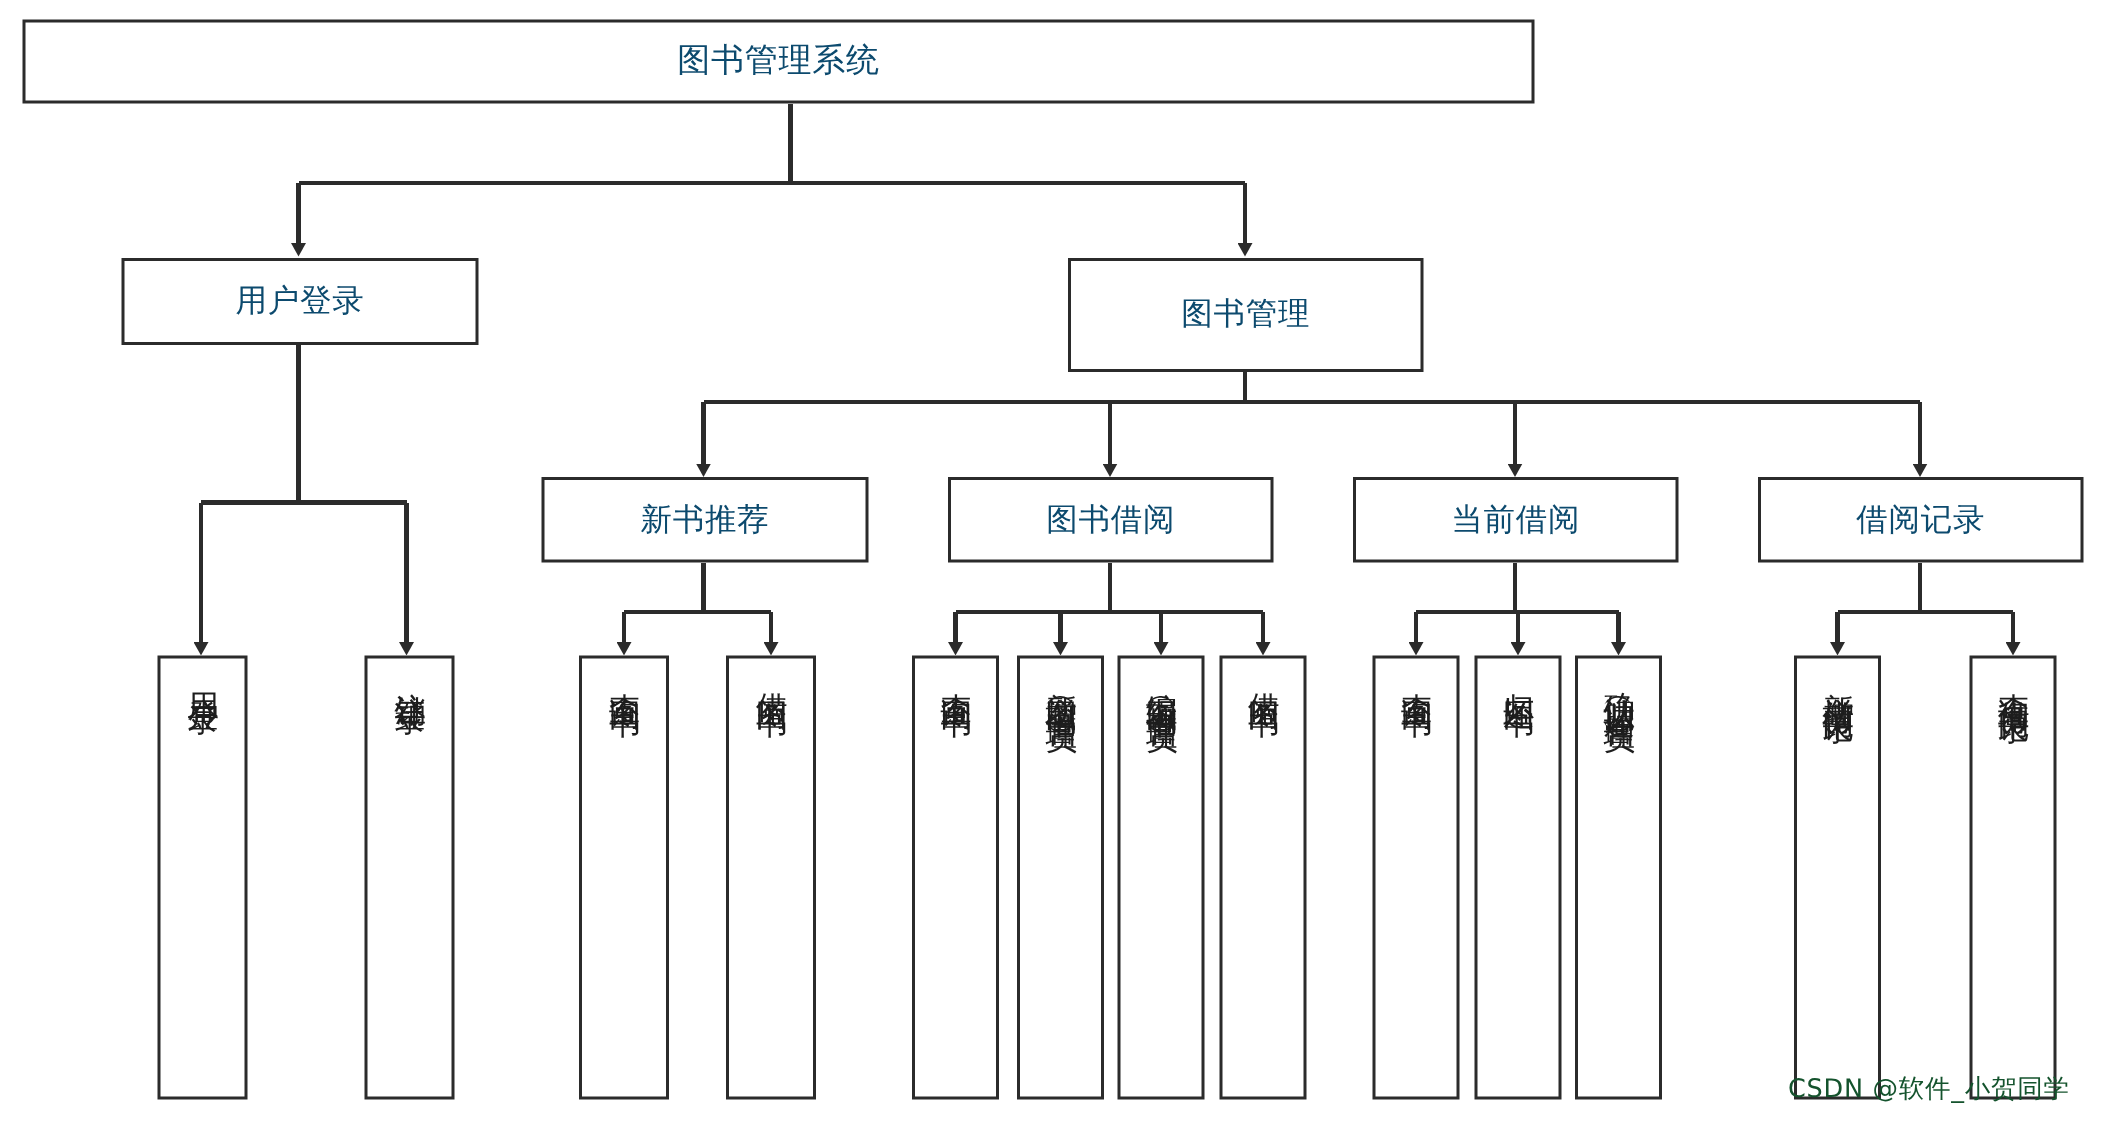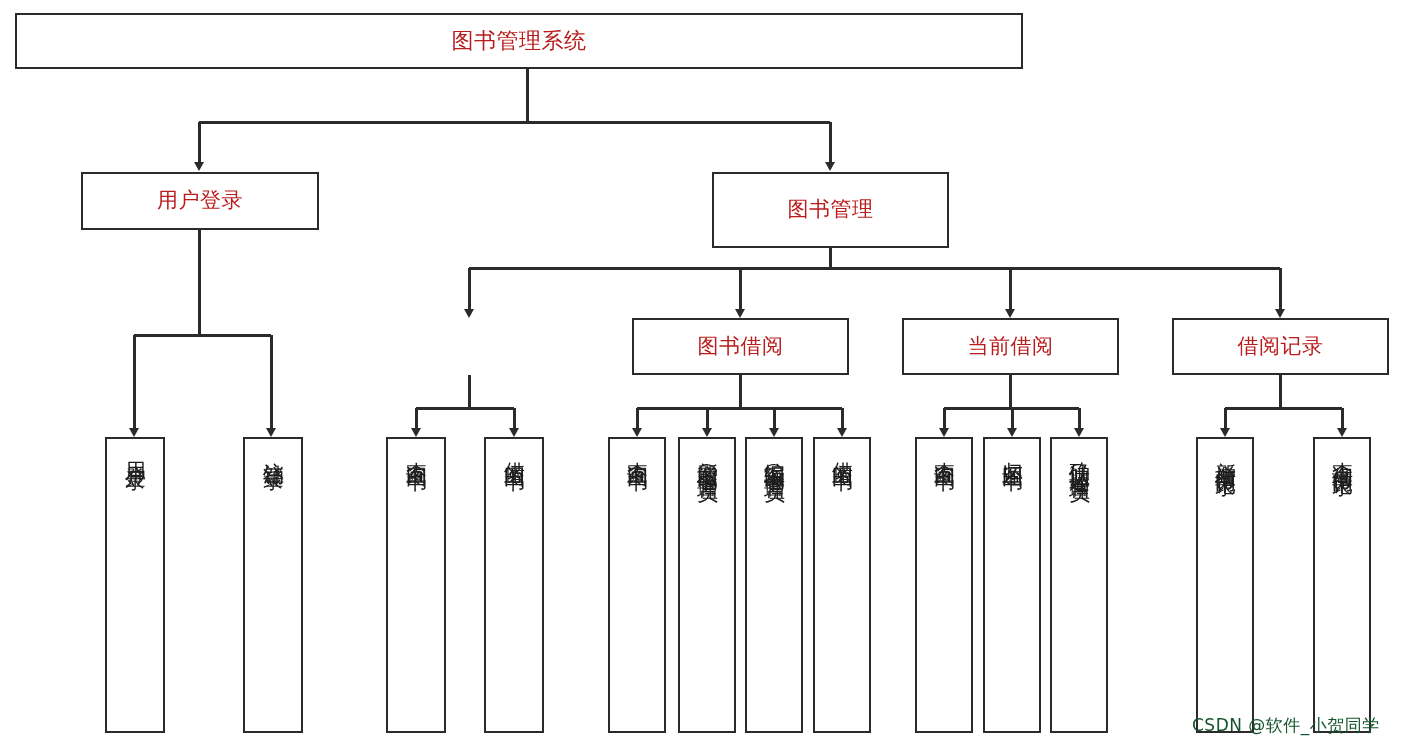--- a/index.html
+++ b/index.html
@@ -25,21 +25,21 @@
     position: absolute;
     box-sizing: border-box;
     background: #ffffff;
     border: 2.5px solid #2b2b2b;
     display: flex;
     align-items: center;
     justify-content: center;
   }
   .node-label-h {
     font-size: 21px;
-    color: #b91c1c;
+    color: #0c4a6e;
     line-height: 1.1;
     white-space: nowrap;
     letter-spacing: 0.5px;
   }
   .node-box.root .node-label-h { font-size: 22px; }
   .node-box.leaf {
     align-items: flex-start;
     justify-content: center;
     padding-top: 6px;
   }
@@ -130,20 +130,23 @@
   </div>
 
   <div class="node-box" style="left:81px; top:172px; width:238px; height:58px;">
     <span class="node-label-h">用户登录</span>
   </div>
 
   <div class="node-box" style="left:712px; top:172px; width:237px; height:76px;">
     <span class="node-label-h">图书管理</span>
   </div>
 
+  <div class="node-box" style="left:361px; top:318px; width:218px; height:57px;">
+    <span class="node-label-h">新书推荐</span>
+  </div>
 
   <div class="node-box" style="left:902px; top:318px; width:217px; height:57px;">
     <span class="node-label-h">当前借阅</span>
   </div>
 
   <div class="node-box" style="left:632px; top:318px; width:217px; height:57px;">
     <span class="node-label-h">图书借阅</span>
   </div>
 
   <div class="node-box" style="left:1172px; top:318px; width:217px; height:57px;">

